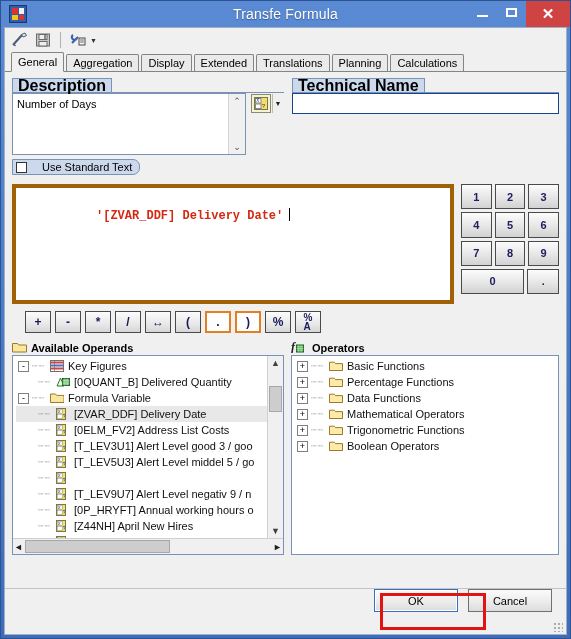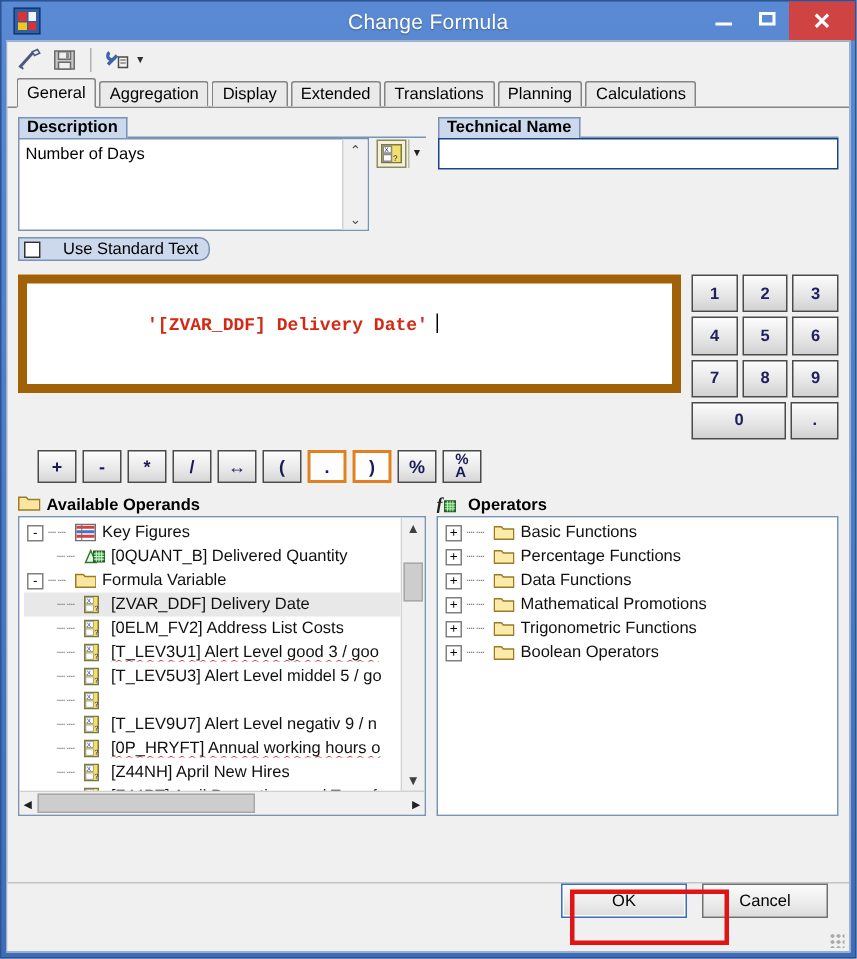--- a/index.html
+++ b/index.html
@@ -85,21 +85,21 @@
     height:20px; background:#f0f0f0; border-bottom:1px solid #f0f0f0;
     margin-bottom:-1px; line-height:19px; font-weight:normal;
   }
 
   
   .body { flex:1; padding:6px 7px 0 7px; position:relative; }
 
   
   .grp-title {
     display:inline-block; background:#ccd9ec; border:1px solid #7a93b5;
-    border-bottom:none; font-weight:bold; font-size:11px; color:#000;
+    border-bottom:none; font-weight:bold; font-size:16px; color:#000;
     padding:0 5px; height:14px; line-height:13px;
     position:relative; z-index:2;
   }
   .grp-rule { height:1px; background:#7a93b5; margin-top:-1px; }
 
   .top-row { display:flex; gap:0; }
   .desc-col { width:272px; }
   .tech-col { flex:1; margin-left:8px; }
 
   .desc-box {
@@ -130,21 +130,21 @@
   }
   .chk-box { width:11px; height:11px; background:#fff; border:1px solid #333; }
 
   .tech-input {
     height:21px; border:1px solid #17458c; background:#fff; width:100%;
   }
 
   
   .editor-row { display:flex; margin-top:9px; gap:7px; }
   .editor {
-    flex:1; height:79px; background:#fff; border:6px solid #a16207;
+    flex:1; height:120px; background:#fff; border:4px solid #a16207;
     padding:6px 8px;
     font-family:"Liberation Mono","DejaVu Sans Mono",monospace;
     font-size:12px; color:#d42a13; font-weight:bold; white-space:pre;
     position:relative;
   }
   .caret { display:inline-block; width:1px; height:13px; background:#000;
            vertical-align:-2px; margin-left:6px; }
 
   .keypad { width:98px; height:110px; display:flex; flex-direction:column; gap:3px;}
   .kp-row { display:flex; gap:3px; flex:1; }
@@ -240,21 +240,21 @@
 
 <div class="window">
 
   <div class="titlebar">
     <div class="app-icon">
       <i></i>
         <i></i>
         <i></i>
         <i></i>
     </div>
-    <div class="title-text">Change Formula</div>
+    <div class="title-text">Transfe Formula</div>
     <div class="win-btns">
       <div class="win-btn min">
           <span></span>
         </div>
       <div class="win-btn max">
           <span></span>
         </div>
       <div class="win-btn close">✕</div>
     </div>
   </div>
@@ -631,21 +631,21 @@
                 </div>
 
                 <div class="tnode indent1">
                   <span class="twist">+</span>
                   <span class="dots">┈┈</span>
                   <span class="ico">
                     <svg width="14" height="12" viewBox="0 0 14 12">
                         <path d="M0.5 2.2h4.8l1.2 1.4h7v6.9H0.5z" fill="#fbeaa8" stroke="#9a7b2a"></path>
                       </svg>
                   </span>
-                  <span class="lbl">Mathematical Promotions</span>
+                  <span class="lbl">Mathematical Operators</span>
                 </div>
 
                 <div class="tnode indent1">
                   <span class="twist">+</span>
                   <span class="dots">┈┈</span>
                   <span class="ico">
                     <svg width="14" height="12" viewBox="0 0 14 12">
                         <path d="M0.5 2.2h4.8l1.2 1.4h7v6.9H0.5z" fill="#fbeaa8" stroke="#9a7b2a"></path>
                       </svg>
                   </span>

